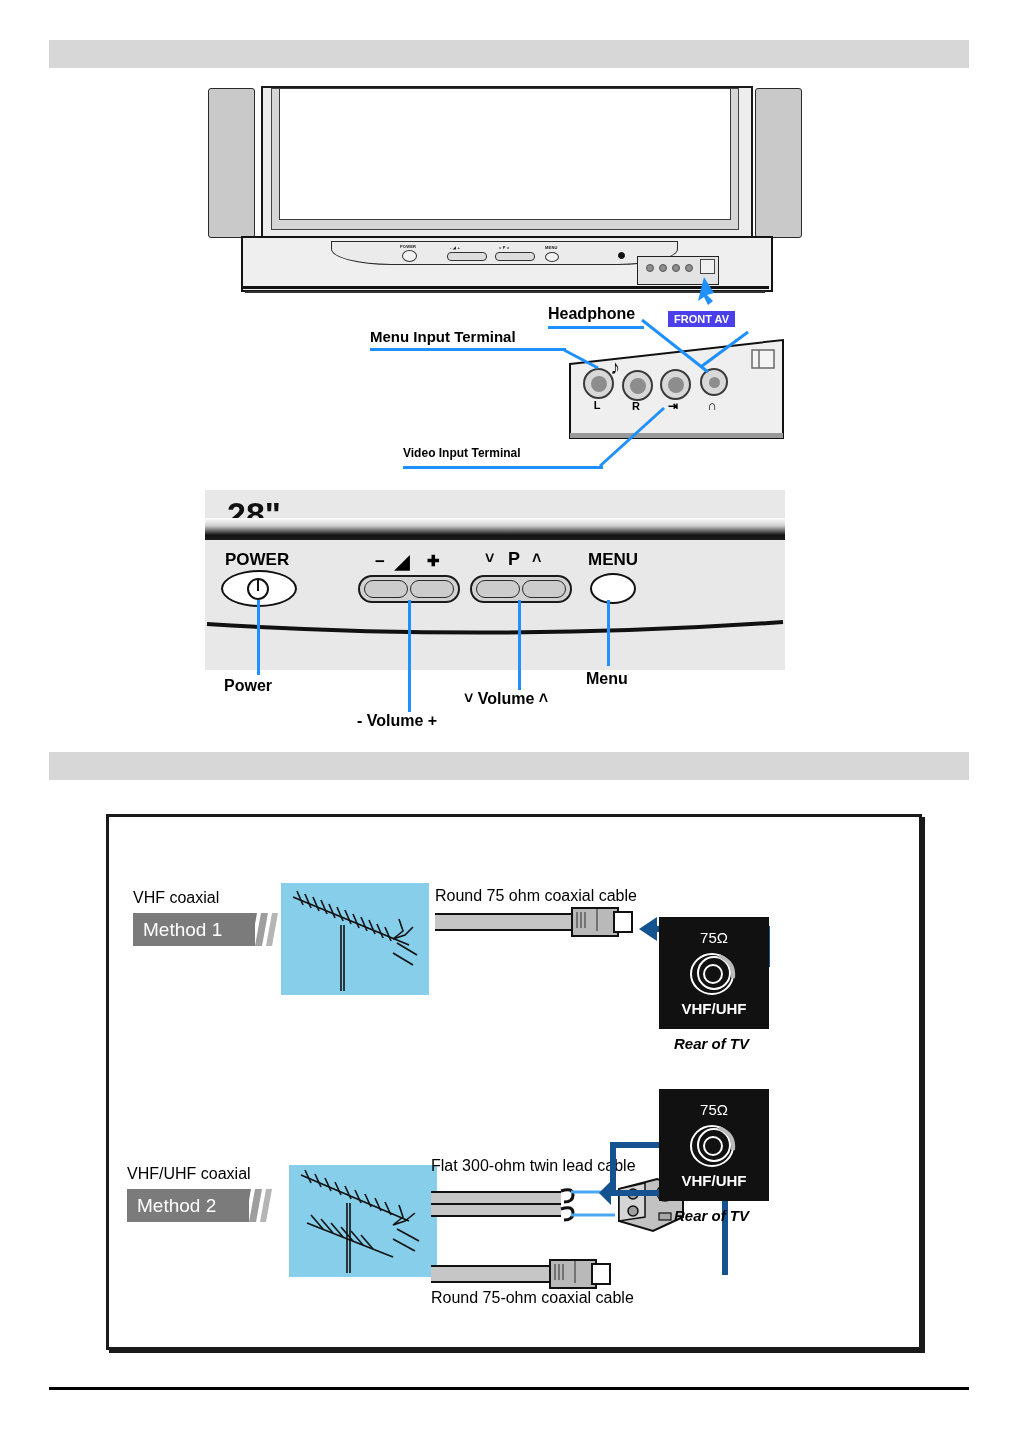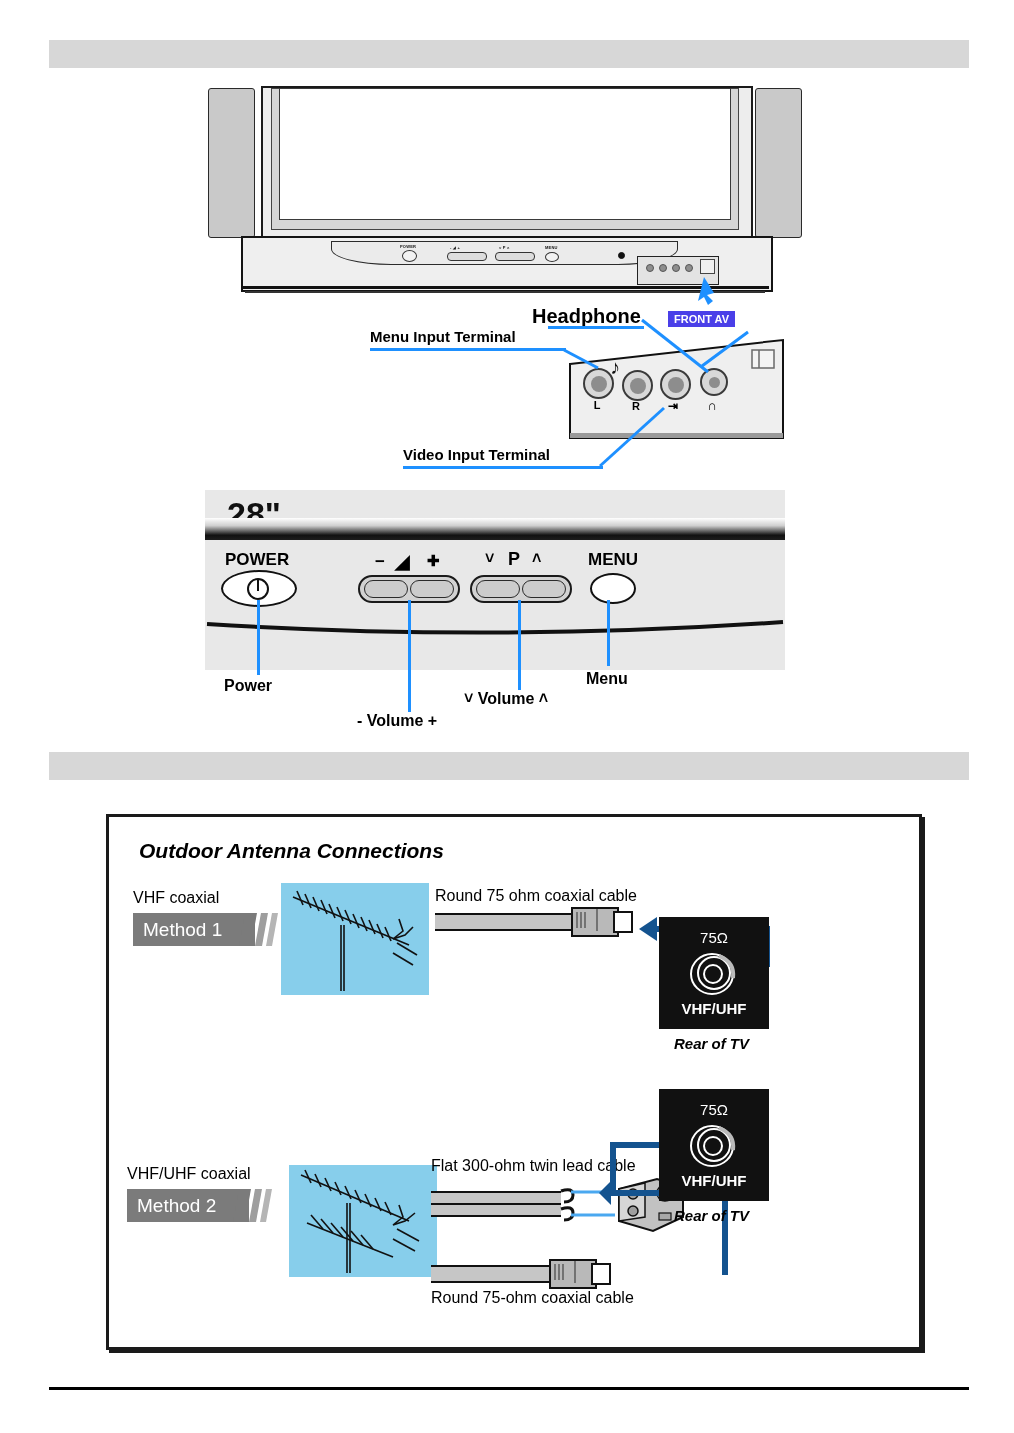--- a/index.html
+++ b/index.html
@@ -179,27 +179,27 @@
   <span class="jack-label" style="left:343px;top:98px;width:18px;font-size:13px;">∩</span>
 
   <span class="abs" style="left:250px;top:56px;font-size:20px;color:#111;font-weight:bold;">♪</span>
 
   <span class="callout-text" style="left:10px;top:28px;font-size:15px;">Menu Input Terminal</span>
   <div class="callout-line" style="left:10px;top:48px;width:196px;height:3px;"></div>
   <svg class="abs" style="left:204px;top:40px;width:40px;height:35px;">
       <line x1="0" y1="10" x2="34" y2="28" stroke="#1e90ff" stroke-width="3"></line>
     </svg>
 
-  <span class="callout-text" style="left:172px;top:5px;font-size:20px;text-align:right;">Headphone</span>
+  <span class="callout-text" style="left:188px;top:5px;font-size:16px;text-align:right;">Headphone</span>
   <div class="callout-line" style="left:188px;top:26px;width:96px;height:3px;"></div>
   <svg class="abs" style="left:282px;top:16px;width:72px;height:62px;">
       <line x1="0" y1="4" x2="66" y2="56" stroke="#1e90ff" stroke-width="3"></line>
     </svg>
 
-  <span class="callout-text" style="left:43px;top:146px;font-size:15px;">Video Input Terminal</span>
+  <span class="callout-text" style="left:43px;top:146px;font-size:12px;">Video Input Terminal</span>
   <div class="callout-line" style="left:43px;top:166px;width:200px;height:3px;"></div>
   <svg class="abs" style="left:240px;top:108px;width:80px;height:62px;">
       <line x1="64" y1="0" x2="0" y2="58" stroke="#1e90ff" stroke-width="3"></line>
     </svg>
 </div>
 
 <div class="front-av-badge" style="left:668px;top:311px;font-size:11px;">FRONT AV</div>
 <svg class="abs" style="left:700px;top:332px;width:70px;height:38px;">
     <line x1="48" y1="0" x2="2" y2="34" stroke="#1e90ff" stroke-width="3"></line>
   </svg>
@@ -251,21 +251,20 @@
 <span class="callout-text" style="left:224px;top:677px;font-size:16px;">Power</span>
 <span class="callout-text" style="left:357px;top:712px;font-size:16px;">- Volume +</span>
 <span class="callout-text" style="left:464px;top:690px;font-size:16px;">˅ Volume ˄</span>
 <span class="callout-text" style="left:586px;top:670px;font-size:16px;">Menu</span>
 
 <div class="abs section-bar" style="left:49px;top:752px;width:920px;height:28px;"></div>
 <span class="abs" style="left:60px;top:758px;font-size:14px;font-weight:bold;color:#111;"></span>
 
 <div class="ant-box" style="left:106px;top:814px;width:810px;height:530px;">
 
-  <span class="ant-title" style="left:30px;top:22px;font-size:21px;">Outdoor Antenna Connections</span>
 
   <span class="ant-caption" style="left:24px;top:72px;font-size:16px;">VHF coaxial</span>
   <div class="method-tag" style="left:24px;top:96px;width:112px;height:33px;">
     <span style="font-size:19px;color:#fff;">Method 1</span>
   </div>
   <svg class="abs" style="left:136px;top:96px;width:40px;height:33px;" viewBox="0 0 40 33">
      <polygon points="0,0 12,0 6,33 -6,33" fill="#7b7b7b"></polygon>
      <polygon points="16,0 23,0 17,33 10,33" fill="#9e9e9e"></polygon>
      <polygon points="27,0 33,0 27,33 21,33" fill="#b5b5b5"></polygon>
   </svg>

